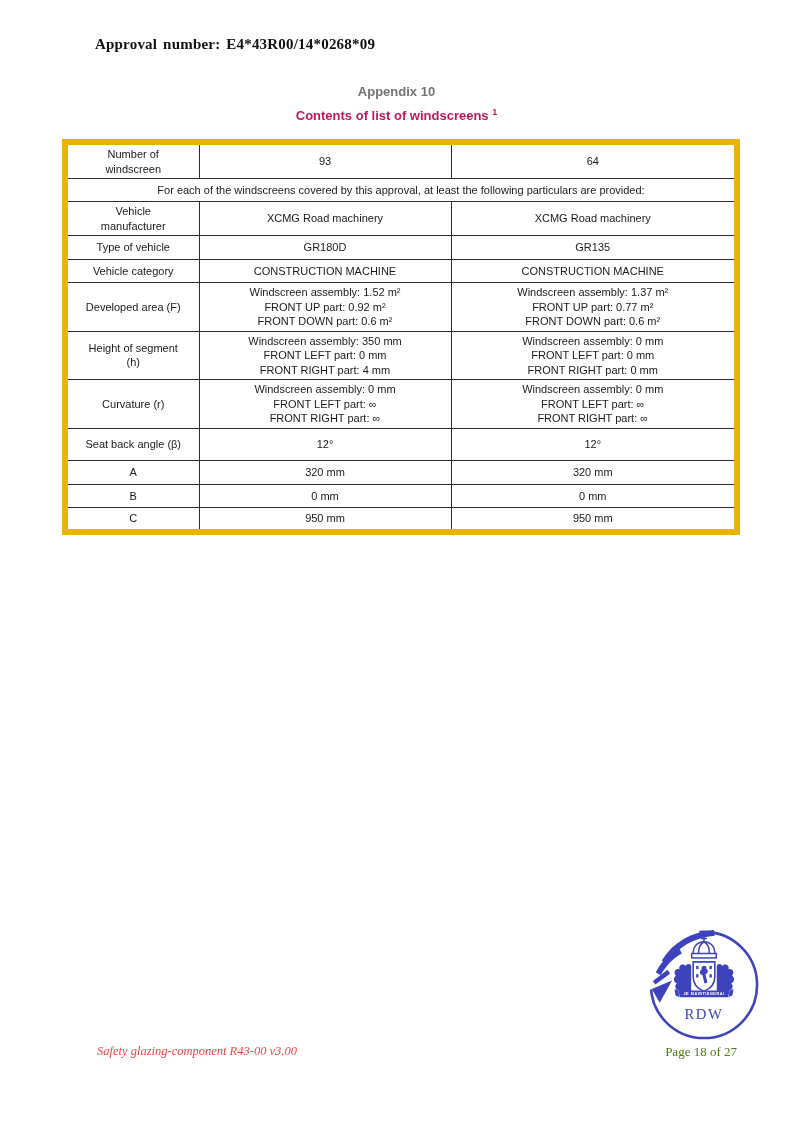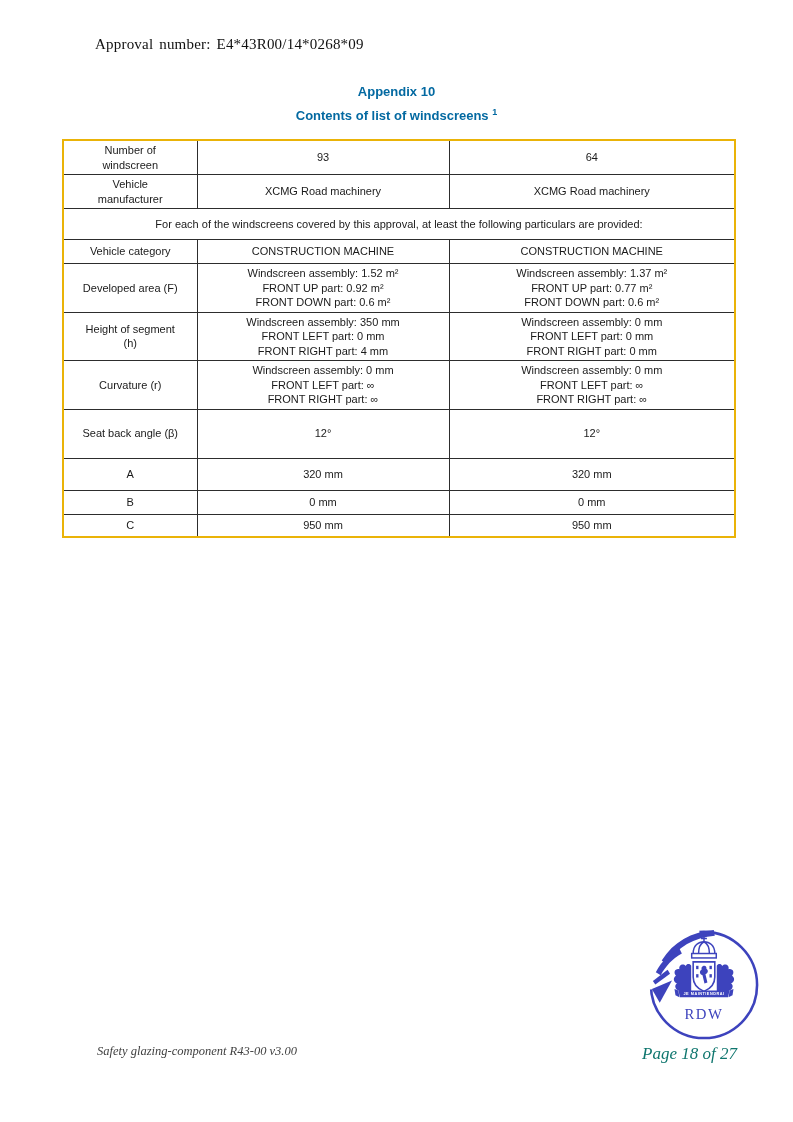--- a/index.html
+++ b/index.html
@@ -13,58 +13,58 @@
     font-family: "Liberation Sans", sans-serif;
     color: #1a1a1a;
     overflow: hidden;
   }
 
   .approval {
     position: absolute;
     left: 95px;
     top: 36px;
     font-family: "Liberation Serif", serif;
-    font-weight: normal;
+    font-weight: bold;
     font-size: 15px;
     letter-spacing: 0.2px;
     word-spacing: 2px;
     color: #111;
   }
 
   .title-appendix {
     position: absolute;
     left: 0; right: 0;
     top: 84px;
     text-align: center;
     font-weight: bold;
     font-size: 13px;
-    color: #0369a1;
+    color: #737373;
   }
   .title-subtitle {
     position: absolute;
     left: 0; right: 0;
     top: 107px;
     text-align: center;
     font-weight: bold;
     font-size: 13px;
-    color: #0369a1;
+    color: #be185d;
   }
   .title-subtitle sup { font-size: 9px; }
 
   table.windscreens {
     position: absolute;
     left: 62px;
     top: 139px;
     width: 672px;
     border-collapse: collapse;
     table-layout: fixed;
     font-size: 11px;
     line-height: 1.32;
     color: #1a1a1a;
-    border: 2px solid #eab308;
+    border: 6px solid #eab308;
   }
   table.windscreens td {
     border: 1.5px solid #2d2d2d;
     text-align: center;
     vertical-align: middle;
     padding: 2px 4px;
     white-space: pre-line;
     overflow: hidden;
   }
   td.span-left { text-align: left; padding-left: 5px; }
@@ -92,30 +92,29 @@
     color: var(--stamp-color);
   }
 
   .footer-left {
     position: absolute;
     left: 97px;
     top: 1044px;
     font-family: "Liberation Serif", serif;
     font-style: italic;
     font-size: 12.5px;
-    color: #404040;
+    color: #ef4444;
   }
   .footer-right {
     position: absolute;
     right: 56px;
     top: 1044px;
     font-family: "Liberation Serif", serif;
-    font-style: italic;
-    font-size: 17px;
-    color: #0f766e;
+    font-size: 13px;
+    color: #4d7c0f;
   }
 </style>
 </head>
 <body>
 
 <div class="page">
 
   <div class="approval">Approval number: E4*43R00/14*0268*09</div>
 
   <div class="title-appendix">Appendix 10</div>
@@ -131,27 +130,32 @@
         <col style="width:286px">
     </colgroup>
     <tbody>
       <tr>
         <td>Number of
 windscreen</td>
         <td>93</td>
         <td>64</td>
       </tr>
       <tr>
+        <td class="span-left" colspan="3">For each of the windscreens covered by this approval, at least the following particulars are provided:</td>
+      </tr>
+      <tr>
         <td>Vehicle
 manufacturer</td>
         <td>XCMG Road machinery</td>
         <td>XCMG Road machinery</td>
       </tr>
       <tr>
-        <td class="span-left" colspan="3">For each of the windscreens covered by this approval, at least the following particulars are provided:</td>
+        <td>Type of vehicle</td>
+        <td>GR180D</td>
+        <td>GR135</td>
       </tr>
       <tr>
         <td>Vehicle category</td>
         <td>CONSTRUCTION MACHINE</td>
         <td>CONSTRUCTION MACHINE</td>
       </tr>
       <tr>
         <td>Developed area (F)</td>
         <td>Windscreen assembly: 1.52 m²
 FRONT UP part: 0.92 m²

